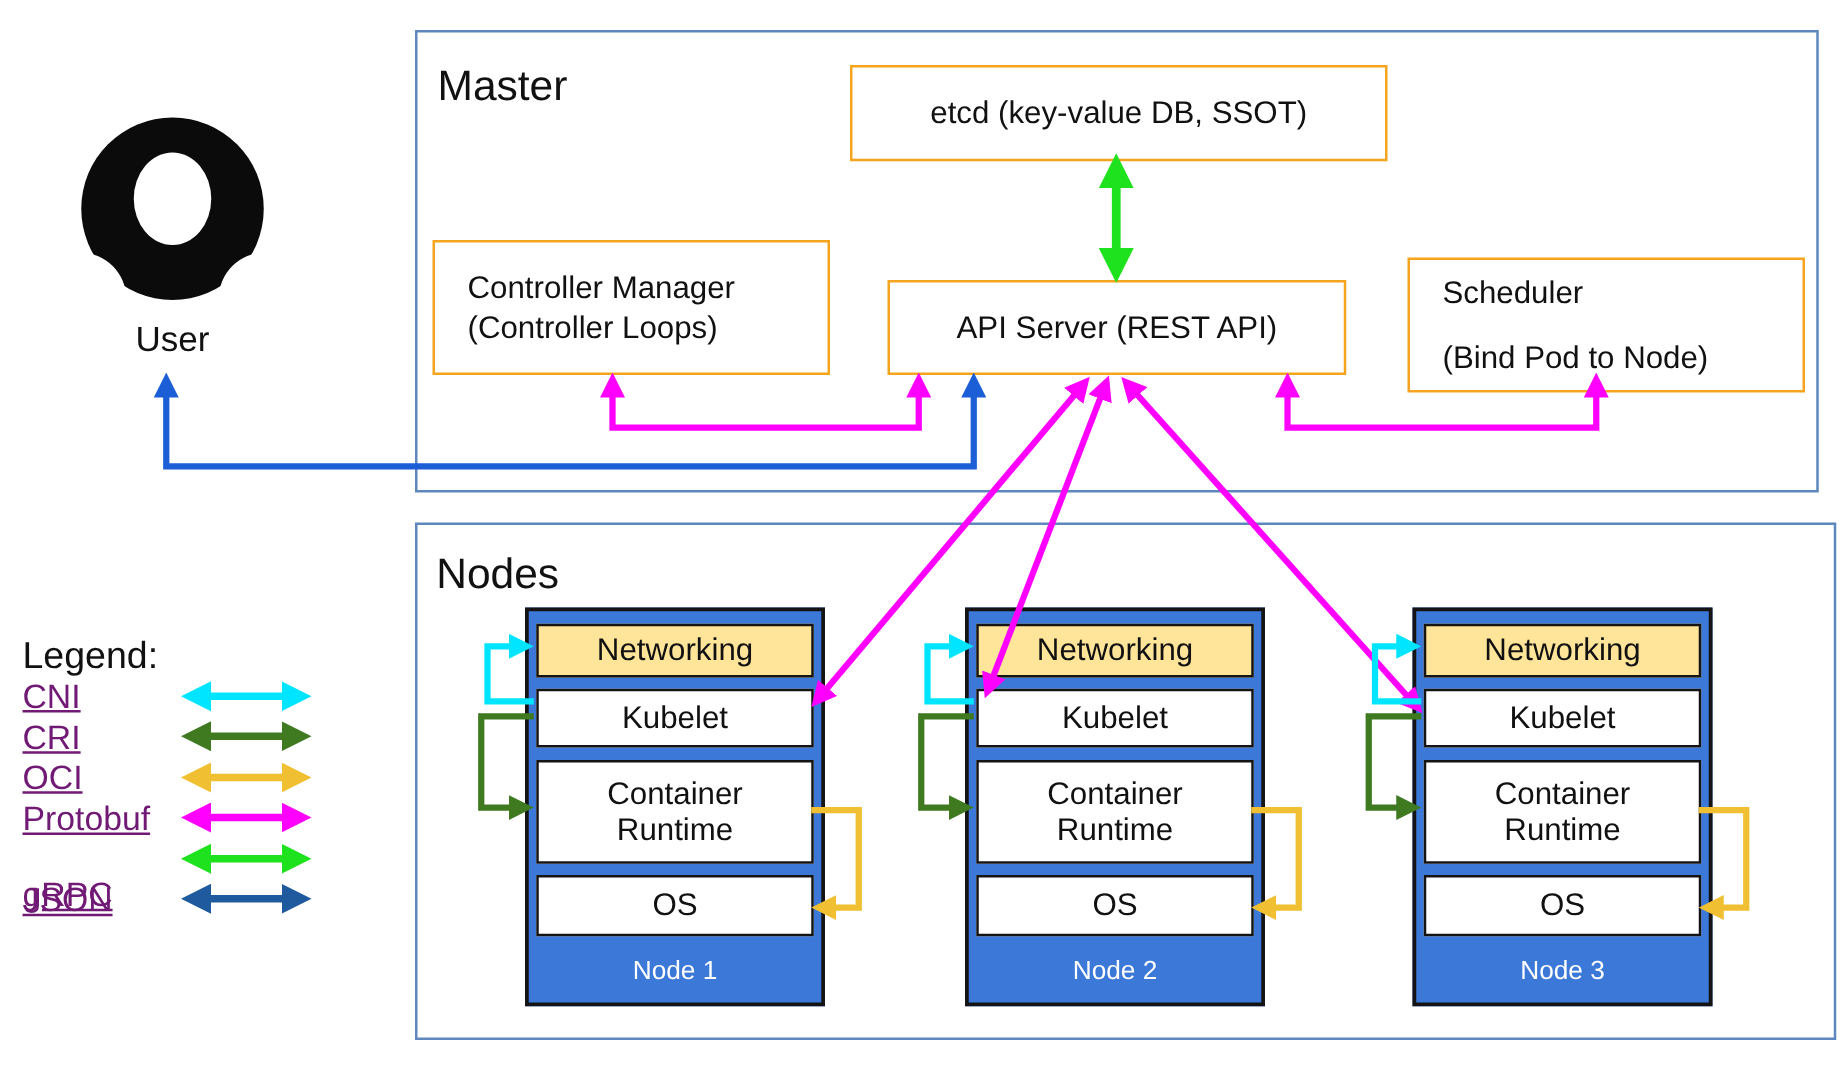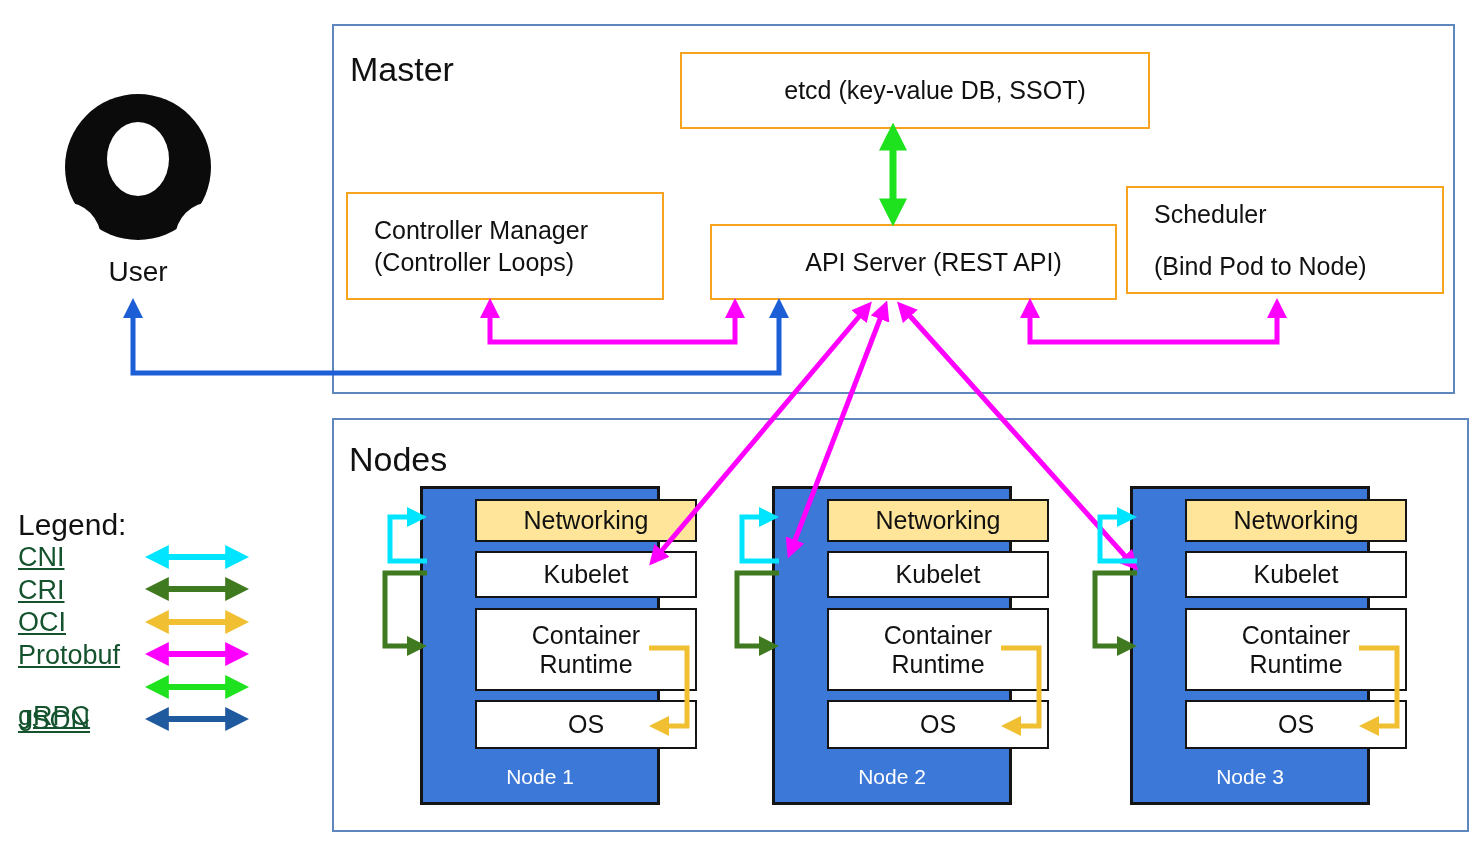--- a/index.html
+++ b/index.html
@@ -3,34 +3,34 @@
 <meta charset="utf-8">
 <style>
   html,body{margin:0;padding:0;background:#ffffff;}
   .stage{
     position:relative;width:1475px;height:852px;background:#ffffff;
     font-family:"Liberation Sans",sans-serif;color:#111;overflow:hidden;
   }
   .section{position:absolute;border:2px solid #5e87be;background:#ffffff;}
   .section-title{position:absolute;font-size:34px;color:#111;}
   .obox{position:absolute;border:2px solid #f6a41d;background:#fff;display:flex;
-        flex-direction:column;justify-content:center;font-size:25px;line-height:1.3;padding-left:40px;}
+        flex-direction:column;justify-content:center;font-size:25px;line-height:1.3;}
   .obox.centered{align-items:center;text-align:center;}
   .obox.leftpad{padding-left:26px;}
   .node{position:absolute;width:240px;height:319px;background:#3c78d8;border:3px solid #141414;box-sizing:border-box;}
   .layer{position:absolute;left:6px;width:222px;background:#ffffff;border:2px solid #141414;
          box-sizing:border-box;display:flex;align-items:center;justify-content:center;
-         font-size:25px;text-align:center;line-height:1.15;margin-left:46px;}
+         font-size:25px;text-align:center;line-height:1.15;}
   .layer.networking{background:#ffe599;}
   .node-label{position:absolute;left:0;width:100%;text-align:center;color:#ffffff;font-size:21px;}
   .overlay{position:absolute;left:0;top:0;z-index:5;pointer-events:none;}
   .user-wrap{position:absolute;left:62px;top:93px;width:152px;}
   .user-label{position:absolute;left:62px;top:256px;width:152px;text-align:center;font-size:28px;}
   .legend-title{position:absolute;left:18px;top:508px;font-size:30px;color:#111;}
-  .legend-link{position:absolute;left:18px;font-size:27px;line-height:1.05;color:#14532d;
+  .legend-link{position:absolute;left:18px;font-size:27px;line-height:1.05;color:#701a75;
                text-decoration:underline;cursor:pointer;}
 </style>
 </head>
 <body>
 
 <div class="stage">
 
   <div class="section" style="left:332px;top:24px;width:1119px;height:366px;">
     <div class="section-title" style="left:16px;top:24px;">Master</div>
 
@@ -40,21 +40,21 @@
 
     <div class="obox leftpad" style="left:12px;top:166px;width:288px;height:104px;">
       <span>Controller Manager</span>
       <span>(Controller Loops)</span>
     </div>
 
     <div class="obox centered" style="left:376px;top:198px;width:363px;height:72px;">
       <span>API Server (REST API)</span>
     </div>
 
-    <div class="obox leftpad" style="left:792px;top:160px;width:288px;height:104px;gap:19px;">
+    <div class="obox leftpad" style="left:792px;top:180px;width:288px;height:104px;gap:19px;">
       <span>Scheduler</span>
       <span>(Bind Pod to Node)</span>
     </div>
   </div>
 
   <div class="section" style="left:332px;top:418px;width:1119px;height:410px;padding-left:14px;">
     <div class="section-title" style="left:15px;top:20px;">Nodes</div>
 
     <div class="node" style="left:86px;top:66px;">
       <div class="layer networking" style="top:10px;height:43px;">

